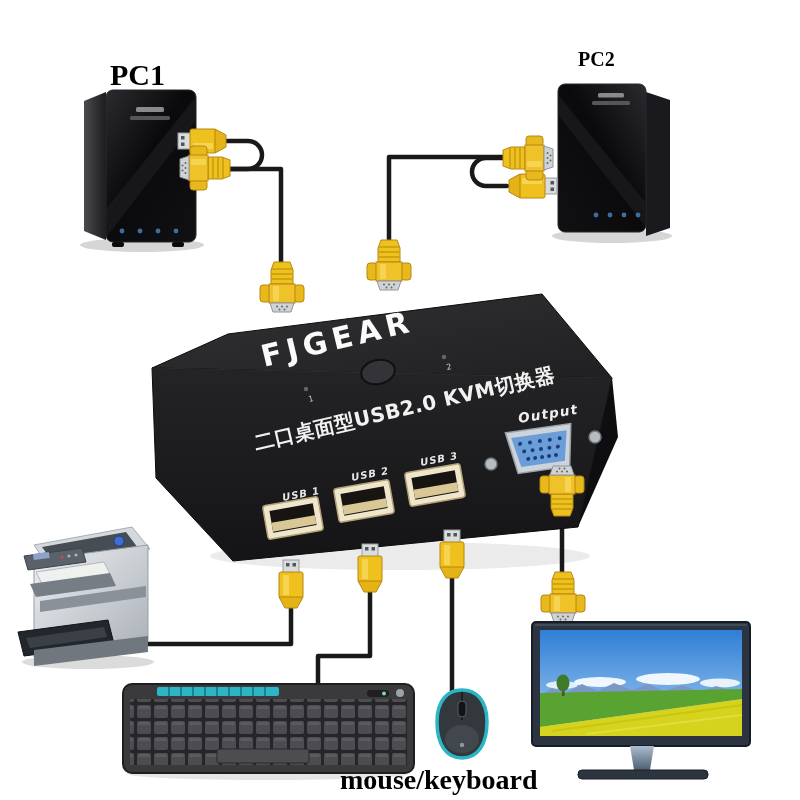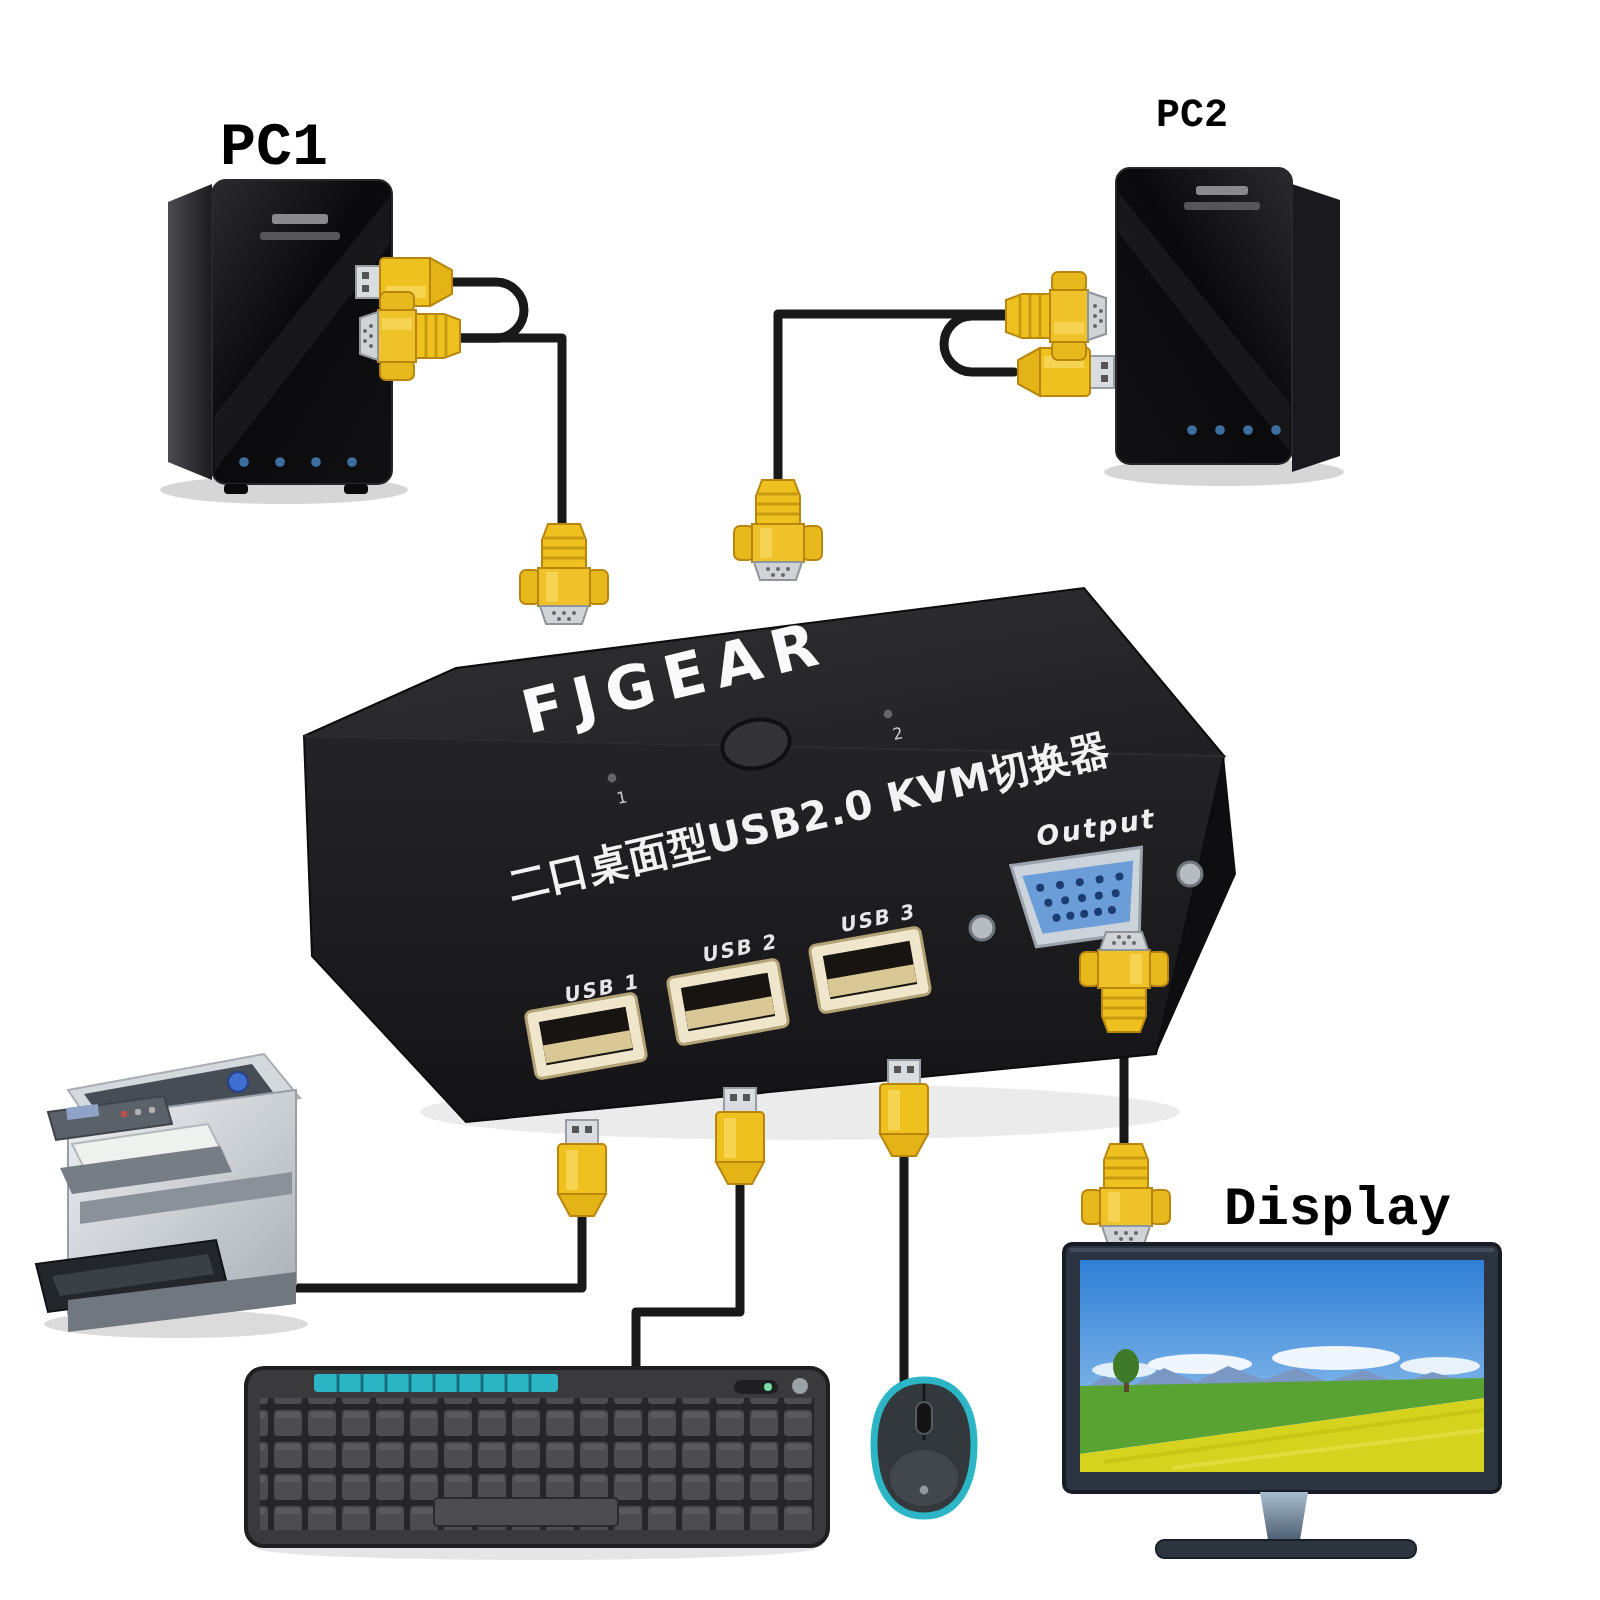--- a/index.html
+++ b/index.html
@@ -1,19 +1,19 @@
 <!DOCTYPE html>
 <html><head>
 <meta charset="utf-8">
 <style>
   html,body{margin:0;padding:0;background:#ffffff;}
   .canvas{position:relative;width:800px;height:800px;background:#ffffff;overflow:hidden;
           font-family:"DejaVu Sans","Liberation Sans",sans-serif;}
   .diagram-svg{position:absolute;left:0;top:0;}
-  .lbl{position:absolute;font-family:Liberation Mono, monospace;
+  .lbl{position:absolute;font-family:Liberation Serif, serif;
        font-weight:bold;color:#000;white-space:nowrap;line-height:1;}
   .lbl-pc1{left:110px;top:60px;font-size:30px;}
   .lbl-pc2{left:578px;top:49px;font-size:20px;}
   .lbl-printer{left:45px;top:486px;font-size:27px;}
   .lbl-display{left:612px;top:593px;font-size:27px;}
   .lbl-mousekb{left:340px;top:766px;font-size:28px;}
   svg text{font-family:"DejaVu Sans","Liberation Sans",sans-serif;}
 </style>
 </head>
 <body>
@@ -267,15 +267,15 @@
     <path d="M437,722 C437,700 448,690 462,690 C476,690 487,700 487,722 C487,744 478,758 462,758 C446,758 437,744 437,722 Z" fill="#33383c" stroke="#2cb5c4" stroke-width="3.5"></path>
     <line x1="462" y1="692" x2="462" y2="720" stroke="#16181a" stroke-width="1.5"></line>
     <ellipse cx="462" cy="739" rx="17" ry="14" fill="#41474c"></ellipse>
     <rect x="458" y="701" width="8" height="16" rx="4" fill="#121416" stroke="#565c61" stroke-width="1"></rect>
     <circle cx="462" cy="745" r="2.2" fill="#8f979d"></circle>
   </g>
 </svg>
 
 <div class="lbl lbl-pc1">PC1</div>
 <div class="lbl lbl-pc2">PC2</div>
-<div class="lbl lbl-display">Display</div>
+<div class="lbl lbl-mousekb">mouse/keyboard</div>
 
 </div>
 
 </body></html>

